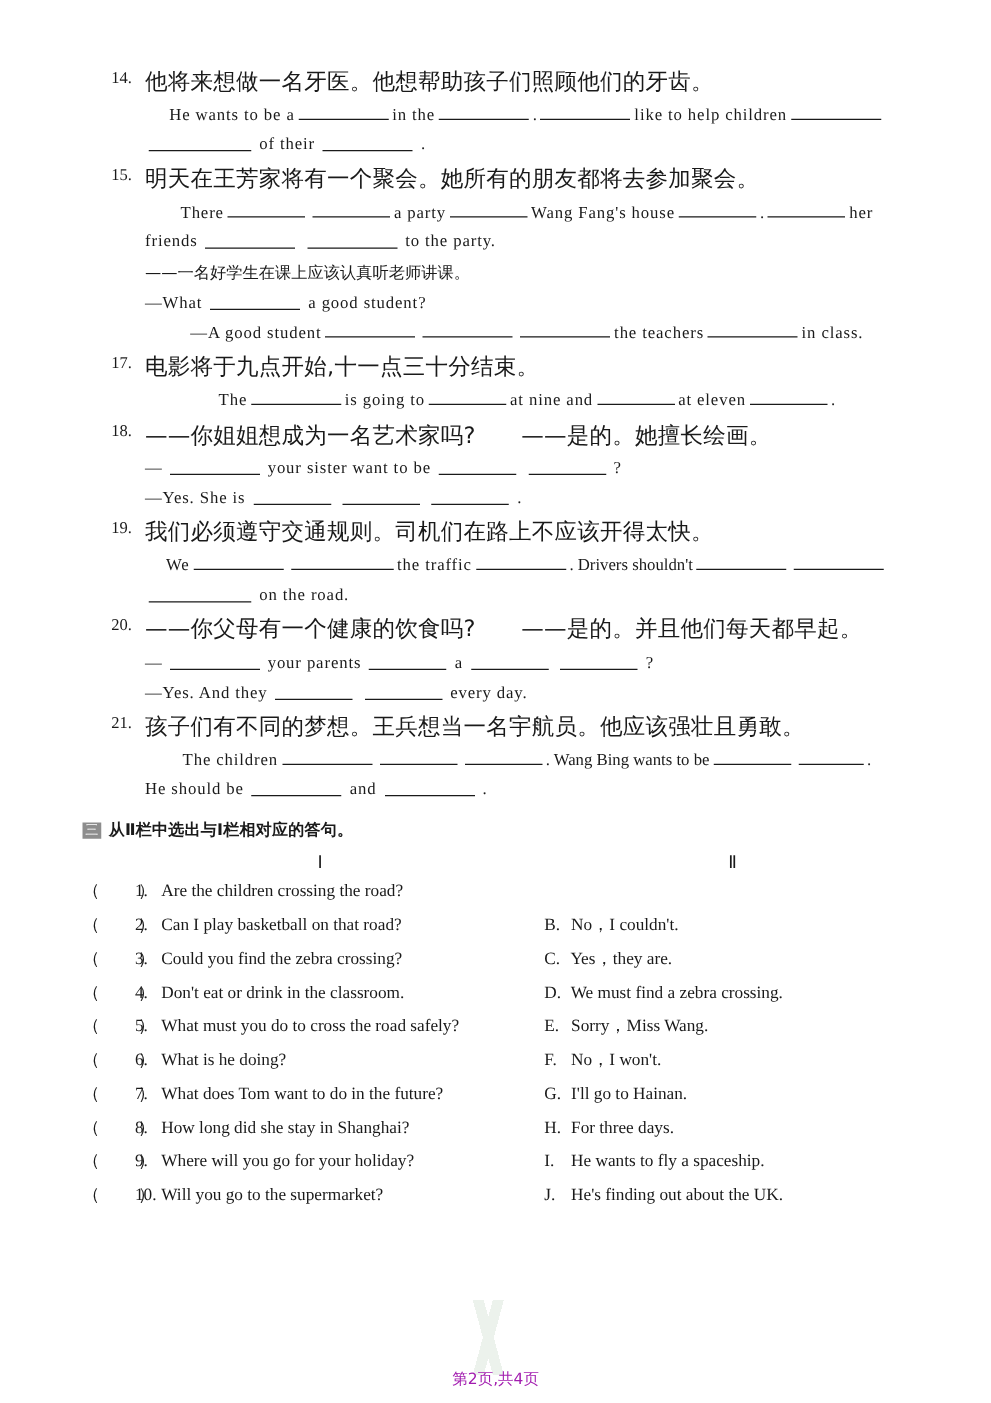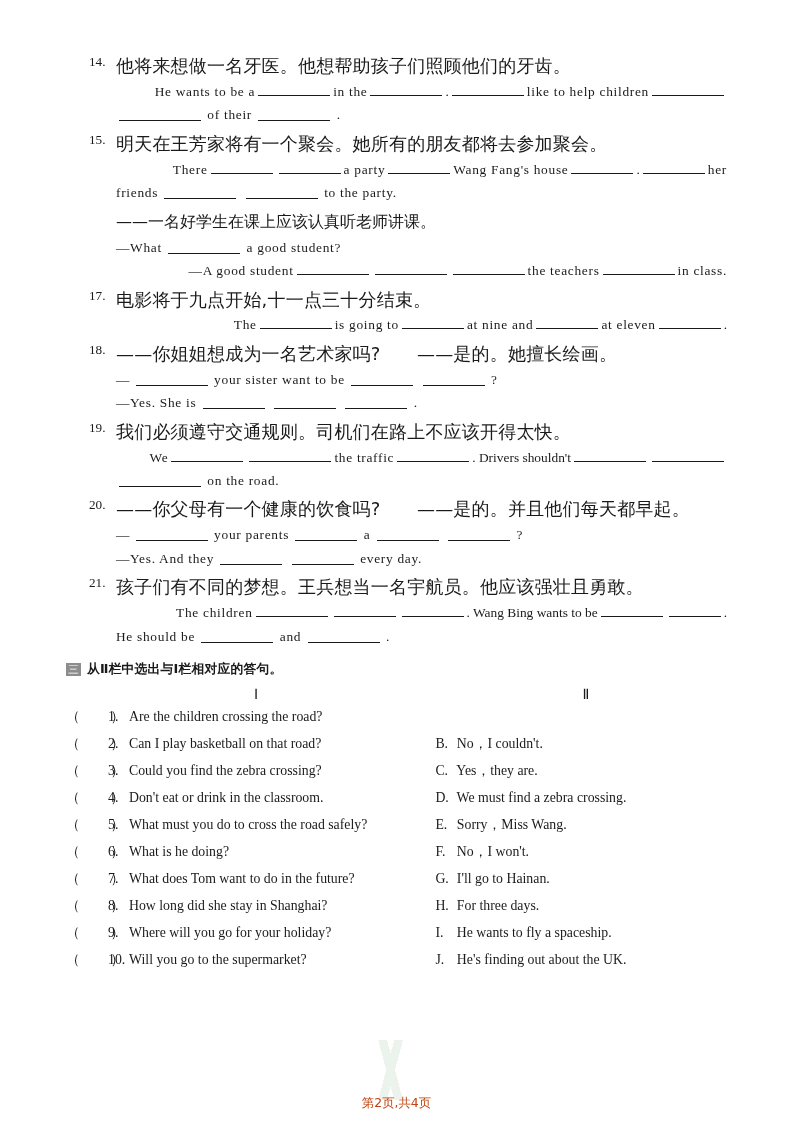--- a/index.html
+++ b/index.html
@@ -52,27 +52,27 @@
     font-size: 13.4px;
     line-height: 1.75;
     font-family: "Liberation Serif", serif;
   }
   .q-line {
     display: block;
     white-space: nowrap;
   }
   .q-line.spread {
     display: flex;
-    justify-content: flex-end;
+    justify-content: center;
     align-items: baseline;
   }
   .q-line.spread > span { white-space: nowrap; }
   .cn {
     font-family: "DejaVu Sans", sans-serif;
-    font-size: 16px;
+    font-size: 13px;
   }
   .blank {
     display: inline-block;
     border-bottom: 1px solid #1a1a1a;
     height: 0.95em;
     vertical-align: -2px;
     margin: 0 3px;
   }
   .b-sm { width: 52px; }
   .b-md { width: 62px; }
@@ -161,21 +161,21 @@
   }
   
   .footer {
     position: absolute;
     left: 0;
     top: 1095px;
     width: 793px;
     text-align: center;
     font-size: 12.4px;
     font-family: "DejaVu Sans", sans-serif;
-    color: #c2410c;
+    color: #a21caf;
   }
   .watermark {
     position: absolute;
     left: 330px;
     top: 1040px;
     width: 130px;
     height: 60px;
     opacity: 0.09;
     background:
       linear-gradient(105deg, transparent 44%, #3a7a3a 44%, #3a7a3a 50%, transparent 50%),

